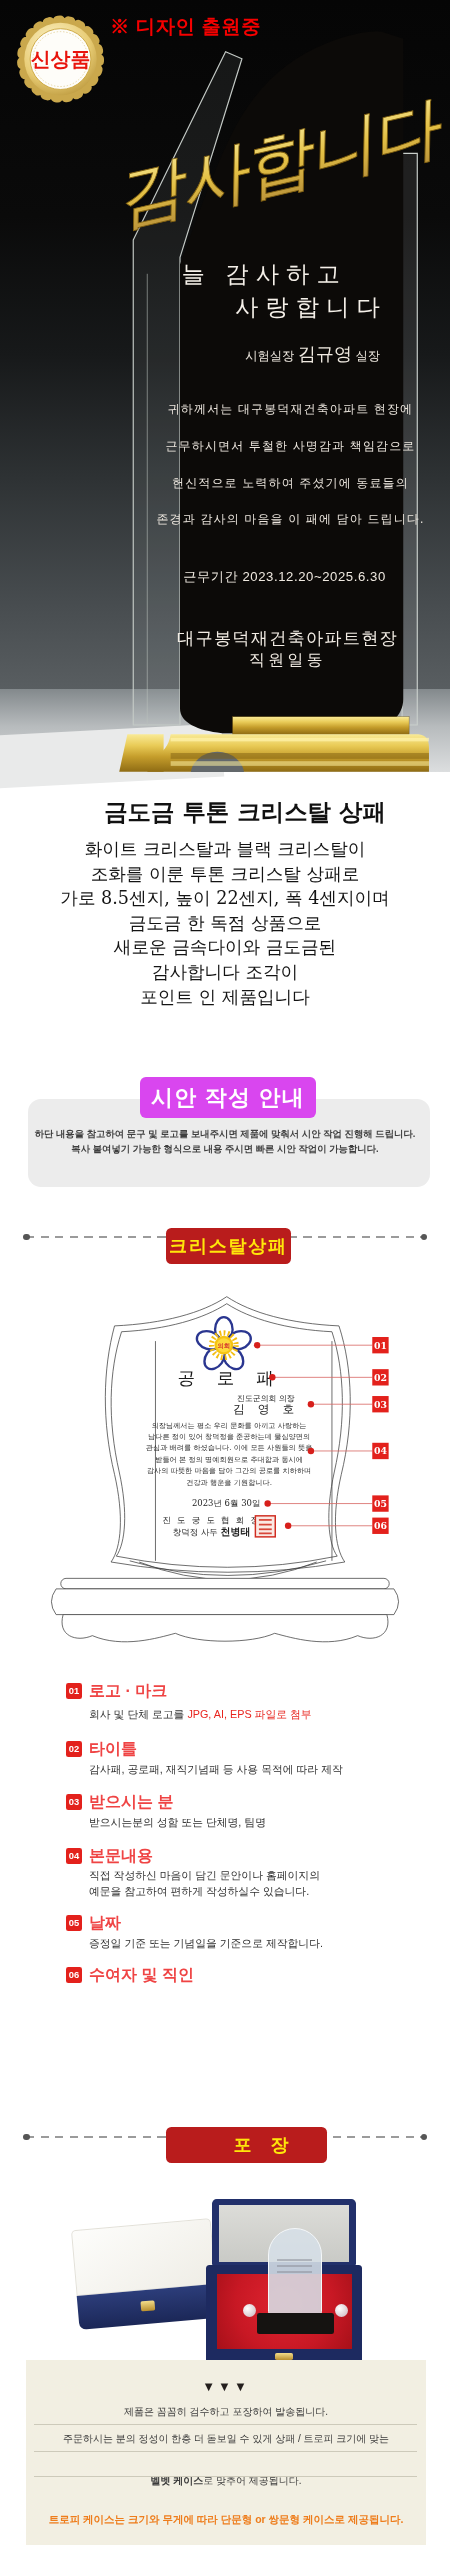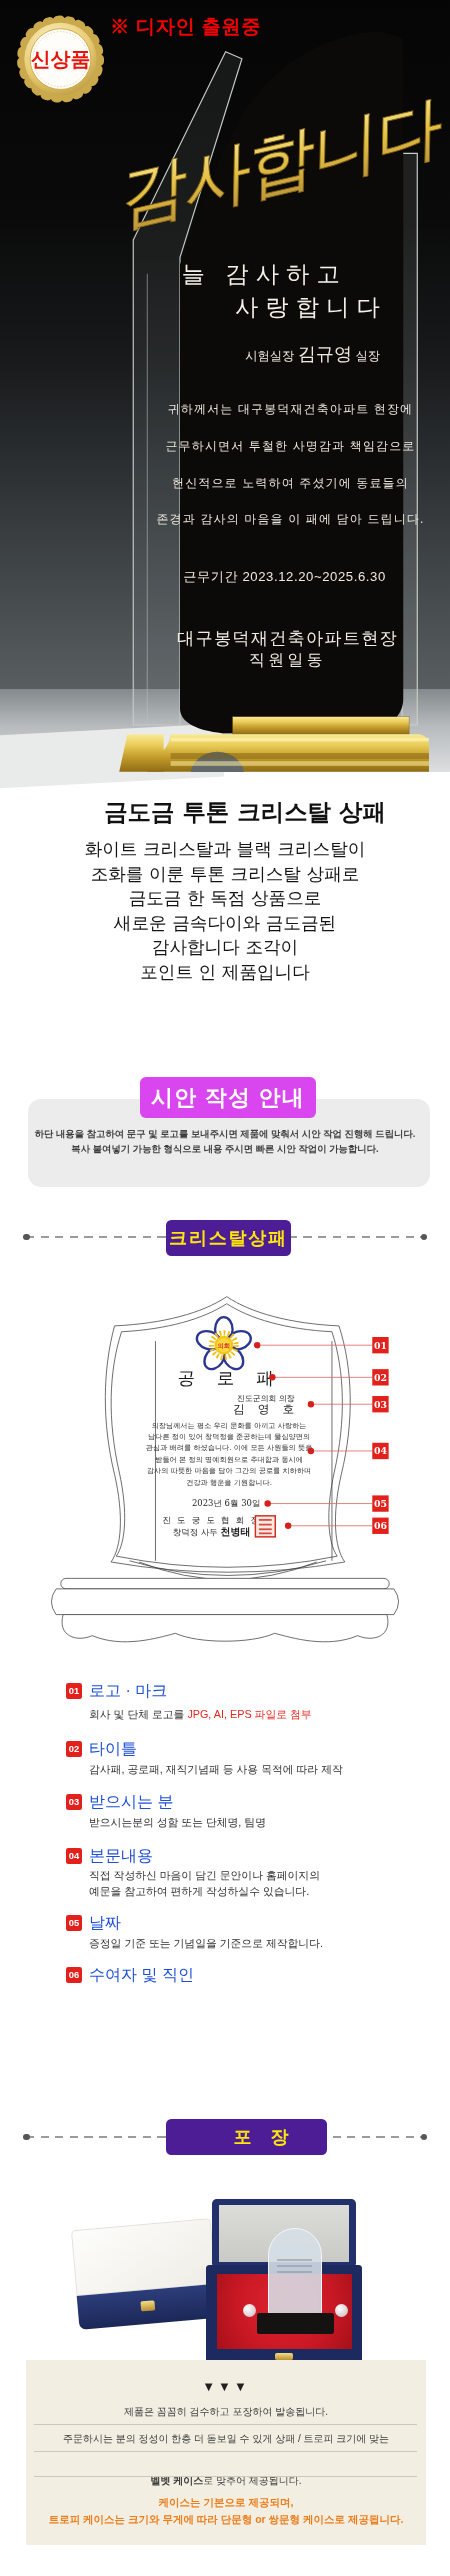--- a/index.html
+++ b/index.html
@@ -25,27 +25,27 @@
   
   .guide-box{position:absolute;left:27.5px;top:1099px;width:402px;height:88px;background:#ececec;border-radius:13px;}
   .guide-heading{position:absolute;left:140px;top:1077px;width:176px;height:41px;background:#d946ef;
         border-radius:5.9px;text-align:center;line-height:41px;color:#fff;font-weight:bold;font-size:22px;letter-spacing:1.2px;}
   .guide-lines{position:absolute;left:0;right:0;top:1126px;text-align:center;font-size:9.4px;
         font-weight:600;color:#3f3f3f;line-height:15px;}
 
   
   .dash{position:absolute;height:2.3px;background:repeating-linear-gradient(90deg,#9b9b9b 0 8.2px,transparent 8.2px 14.6px);}
   .dash-dot{position:absolute;width:6.4px;height:6.4px;border-radius:50%;background:#565656;}
-  .sec-btn{position:absolute;left:166px;width:125px;height:36px;background:#4c1d95;border-radius:5.3px;
-        text-align:center;line-height:36px;color:#ffe60a;font-weight:bold;font-size:18px;letter-spacing:1.8px;}
+  .sec-btn{position:absolute;left:166px;width:125px;height:36px;background:#b91c1c;border-radius:5.3px;
+        text-align:center;line-height:36px;color:#ffe60a;font-weight:bold;font-size:18px;letter-spacing:1.8px;margin-top:8px;}
 
   
   .chip{position:absolute;left:66px;width:16px;height:16px;background:#e3211c;border-radius:2.3px;
         color:#fff;font-size:9.4px;font-weight:bold;text-align:center;line-height:16px;}
-  .step-title{position:absolute;left:89px;font-size:16px;font-weight:normal;color:#1d4ed8;line-height:19px;}
+  .step-title{position:absolute;left:89px;font-size:16px;font-weight:bold;color:#ef4444;line-height:19px;}
   .step-sub{position:absolute;left:89px;font-size:10.8px;color:#2f2f2f;line-height:16px;}
   .red{color:#e8251f;}
 
   
   .lid-box{position:absolute;left:75px;top:2224px;width:140px;height:99px;transform:rotate(-5deg);}
   .lid-top{width:140px;height:66px;background:linear-gradient(150deg,#fdfdfb,#efede6);
         border:0.6px solid #e3e1d9;border-radius:4.7px 4.7px 0 0;box-sizing:border-box;}
   .lid-band{width:140px;height:34px;background:linear-gradient(180deg,#2c3d7a,#1b2757);border-radius:0 0 7px 7px;position:relative;}
   .clasp{position:absolute;width:14px;height:10.5px;background:linear-gradient(180deg,#f3dd8a,#b98f2e);border-radius:1.8px;}
   .case-open{position:absolute;left:206px;top:2199px;width:156px;height:164px;}
@@ -141,20 +141,21 @@
       <text x="83" y="99" text-anchor="middle" font-size="34" font-weight="bold" fill="#e8140c">신상품</text>
     </svg>
 
     <div class="notice">※ 디자인 출원중</div>
   </div>
 
   <div class="desc-title">금도금 투톤 크리스탈 상패</div>
   <div class="desc-lines">
     <div>화이트 크리스탈과 블랙 크리스탈이</div>
     <div>조화를 이룬 투톤 크리스탈 상패로</div>
+    <div>가로 8.5센지, 높이 22센지, 폭 4센지이며</div>
     <div>금도금 한 독점 상품으로</div>
     <div>새로운 금속다이와 금도금된</div>
     <div>감사합니다 조각이</div>
     <div>포인트 인 제품입니다</div>
   </div>
 
   <div class="guide-box"></div>
   <div class="guide-heading">시안 작성 안내</div>
   <div class="guide-lines">
     <div>하단 내용을 참고하여 문구 및 로고를 보내주시면 제품에 맞춰서 시안 작업 진행해 드립니다.</div>
@@ -311,18 +312,17 @@
   </div>
 
   <div class="panel">
     <div class="center" style="top:19px;font-size:13px;letter-spacing:2.9px;color:#241f1d;">▼▼▼</div>
     <div class="center p-text" style="top:45px;">제품은 꼼꼼히 검수하고 포장하여 발송됩니다.</div>
     <div class="p-div" style="top:64px;"></div>
     <div class="center p-text" style="top:72px;">주문하시는 분의 정성이 한층 더 돋보일 수 있게 상패 / 트로피 크기에 맞는</div>
     <div class="p-div" style="top:91px;"></div>
     <div class="center p-text" style="top:114px;"><b>벨벳 케이스</b><span>로 맞추어 제공됩니다.</span></div>
     <div class="p-div" style="top:116px;"></div>
-    <div class="center p-orange" style="top:136px;">케이스는 기본으로 제공되며,</div>
     <div class="center p-orange" style="top:153px;">트로피 케이스는 크기와 무게에 따라 단문형 or 쌍문형 케이스로 제공됩니다.</div>
   </div>
 
 </div>
 
 
 </body></html>

